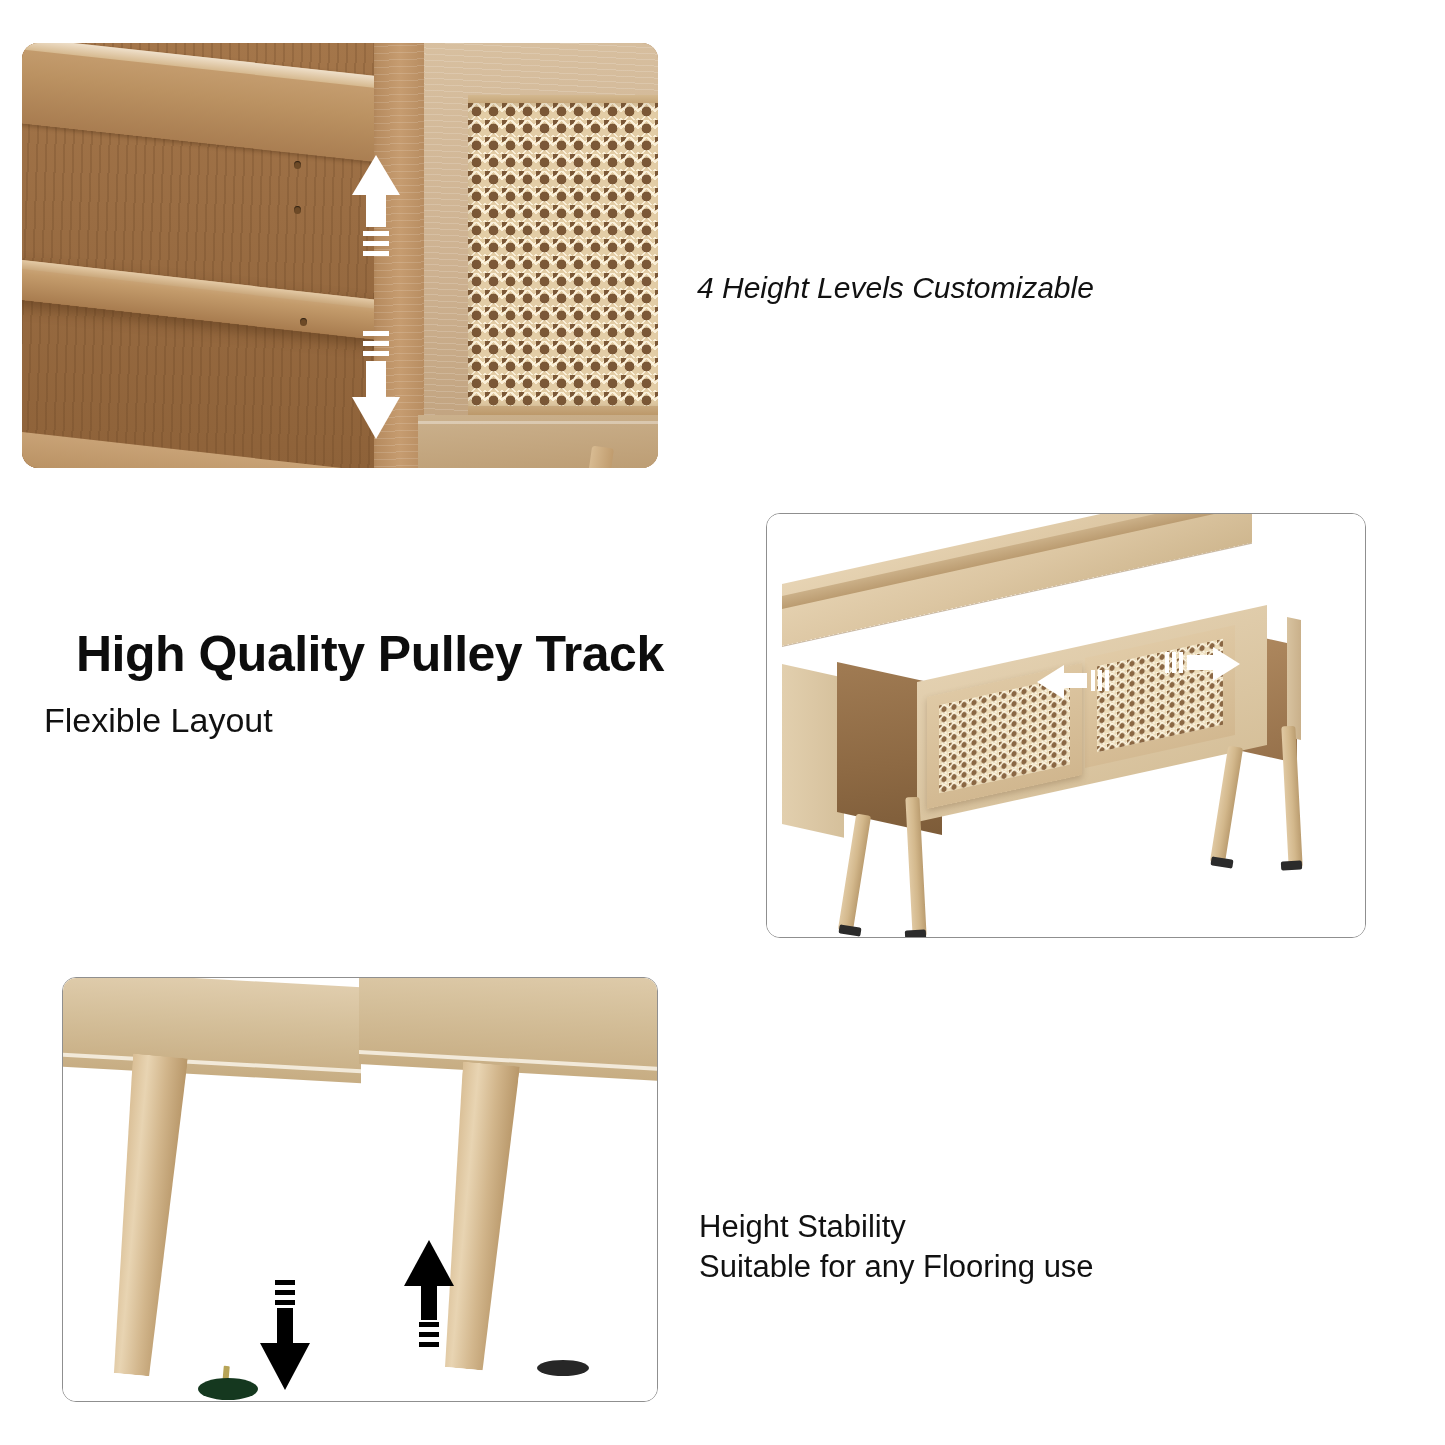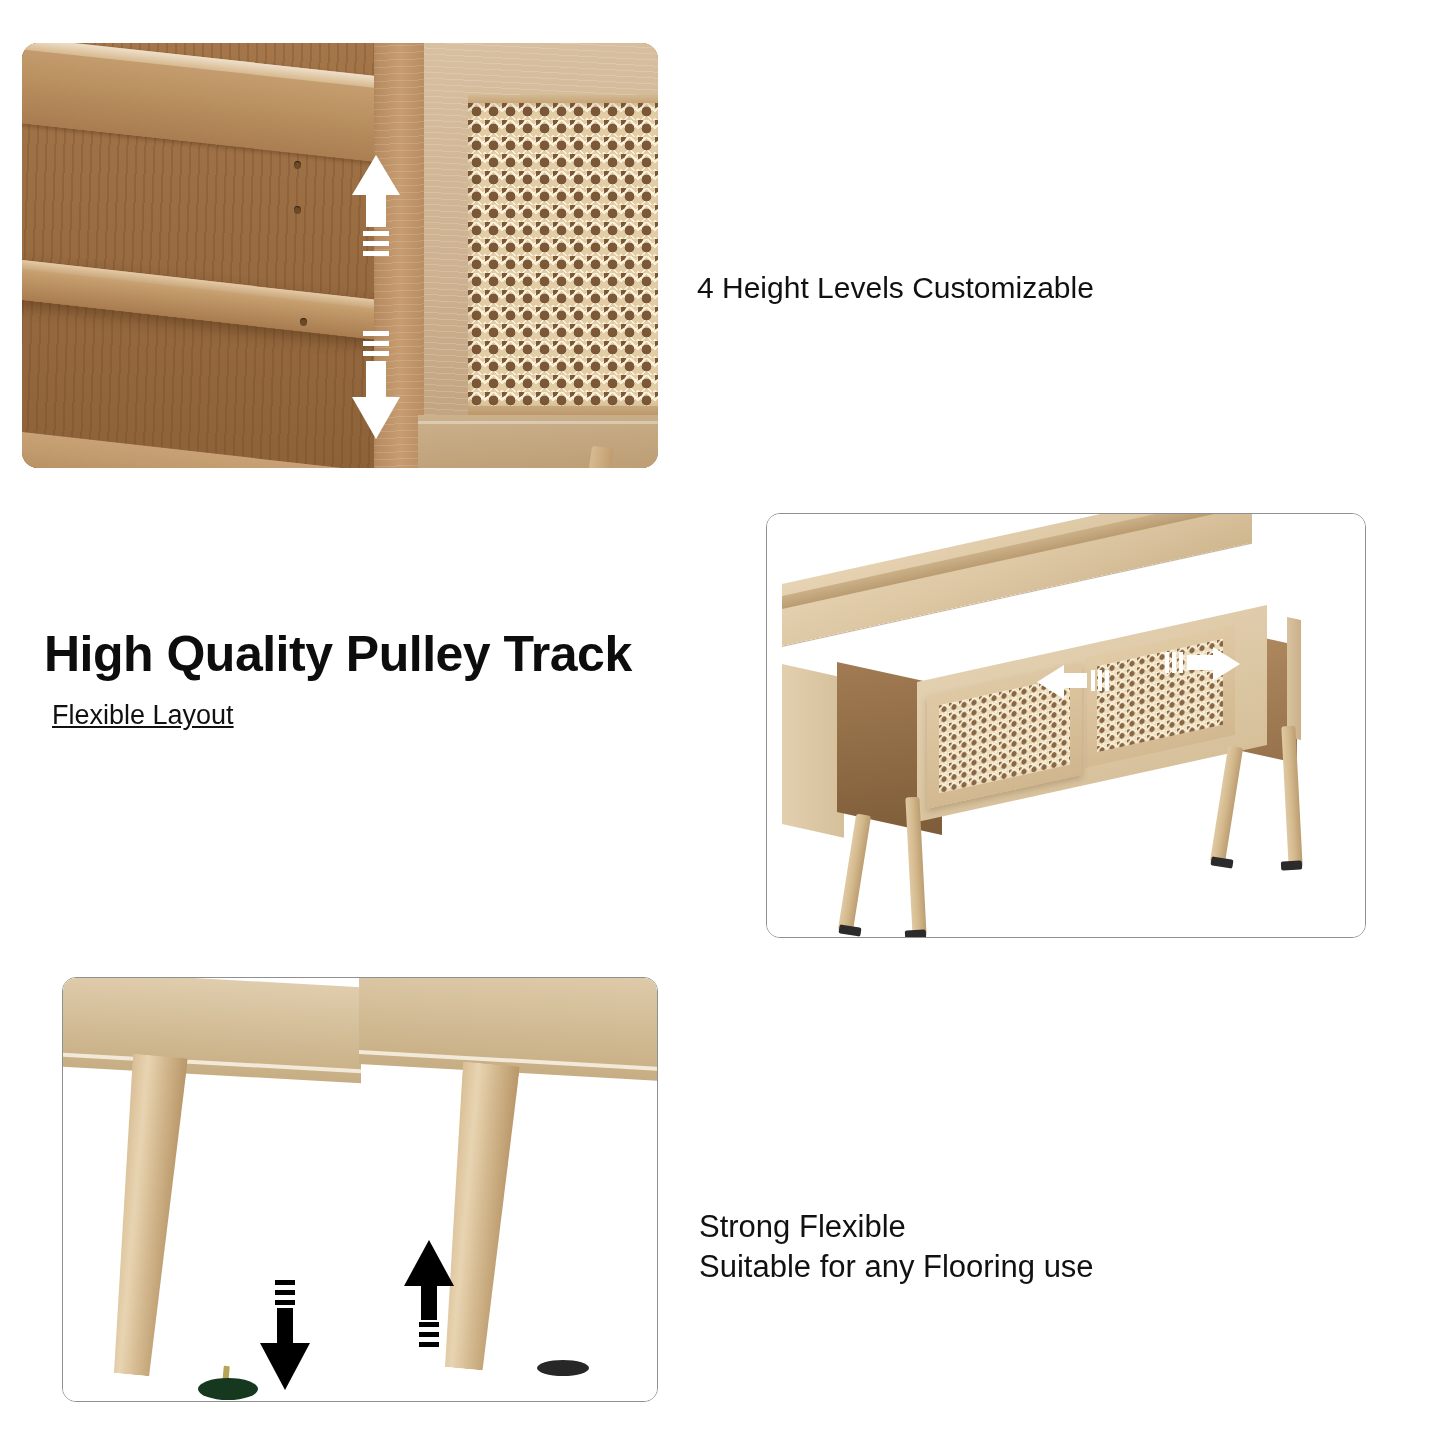--- a/index.html
+++ b/index.html
@@ -284,21 +284,21 @@
         <div class="aw-dash" style="left:11px; top:10px; width:26px; height:5px;"></div>
         <div class="aw-dash" style="left:11px; top:20px; width:26px; height:5px;"></div>
         <div class="aw-shaft" style="left:14px; top:30px; width:20px; height:38px;"></div>
         <div class="aw-head" style="left:0; top:66px;
              border-left:24px solid transparent; border-right:24px solid transparent;
              border-top:42px solid #ffffff;"></div>
       </div>
     </div>
   </div>
 
-  <div class="feature-sub" style="left:697px; top:268px; font-size:30px;">
+  <div class="feature-sub" style="left:697px; top:268px; font-size:30px;font-style:italic;">
     <span class="line">4 Height Levels Customizable</span>
   </div>
 
   <div class="panel bordered" id="panel-stand">
     <div class="p2-stage">
 
       <div class="p2-leftend"></div>
       <div class="p2-cubbyL"></div>
       <div class="p2-cubbyR"></div>
       <div class="p2-rightend"></div>
@@ -341,22 +341,22 @@
         <div class="aw-dash" style="left:7px;  top:8px; width:4px; height:21px;"></div>
         <div class="aw-dash" style="left:14px; top:8px; width:4px; height:21px;"></div>
         <div class="aw-shaft" style="left:22px; top:11px; width:28px; height:15px;"></div>
         <div class="aw-head" style="left:48px; top:3px;
              border-top:17px solid transparent; border-bottom:17px solid transparent;
              border-left:27px solid #ffffff;"></div>
       </div>
     </div>
   </div>
 
-  <div class="feature-heading" style="left:44px; top:628px; font-size:50px;">High Quality Pulley Track</div>
-  <div class="feature-sub" style="left:52px; top:698px; font-size:27px;text-decoration:underline;">
+  <div class="feature-heading" style="left:76px; top:628px; font-size:50px;">High Quality Pulley Track</div>
+  <div class="feature-sub" style="left:44px; top:698px; font-size:34px;">
     <span class="line">Flexible Layout</span>
   </div>
 
   <div class="panel bordered" id="panel-legs">
     <div class="p3-stage">
 
       <div class="p3-board" style="left:-12px; top:-8px; width:310px; height:96px;
            transform: skewY(3.2deg); transform-origin:left top;"></div>
 
       <div class="p3-board" style="left:296px; top:-26px; width:330px; height:112px;
@@ -390,17 +390,17 @@
              border-bottom:46px solid #000000;"></div>
         <div class="ab-shaft" style="left:18px; top:44px; width:16px; height:36px;"></div>
         <div class="ab-dash" style="left:16px; top:82px; width:20px; height:5px;"></div>
         <div class="ab-dash" style="left:16px; top:92px; width:20px; height:5px;"></div>
         <div class="ab-dash" style="left:16px; top:102px;width:20px; height:5px;"></div>
       </div>
     </div>
   </div>
 
   <div class="feature-sub" style="left:699px; top:1207px; font-size:31px;">
-    <span class="line">Strong Flexible</span>
+    <span class="line">Height Stability</span>
     <span class="line">Suitable for any Flooring use</span>
   </div>
 
 </div>
 
 </body></html>

